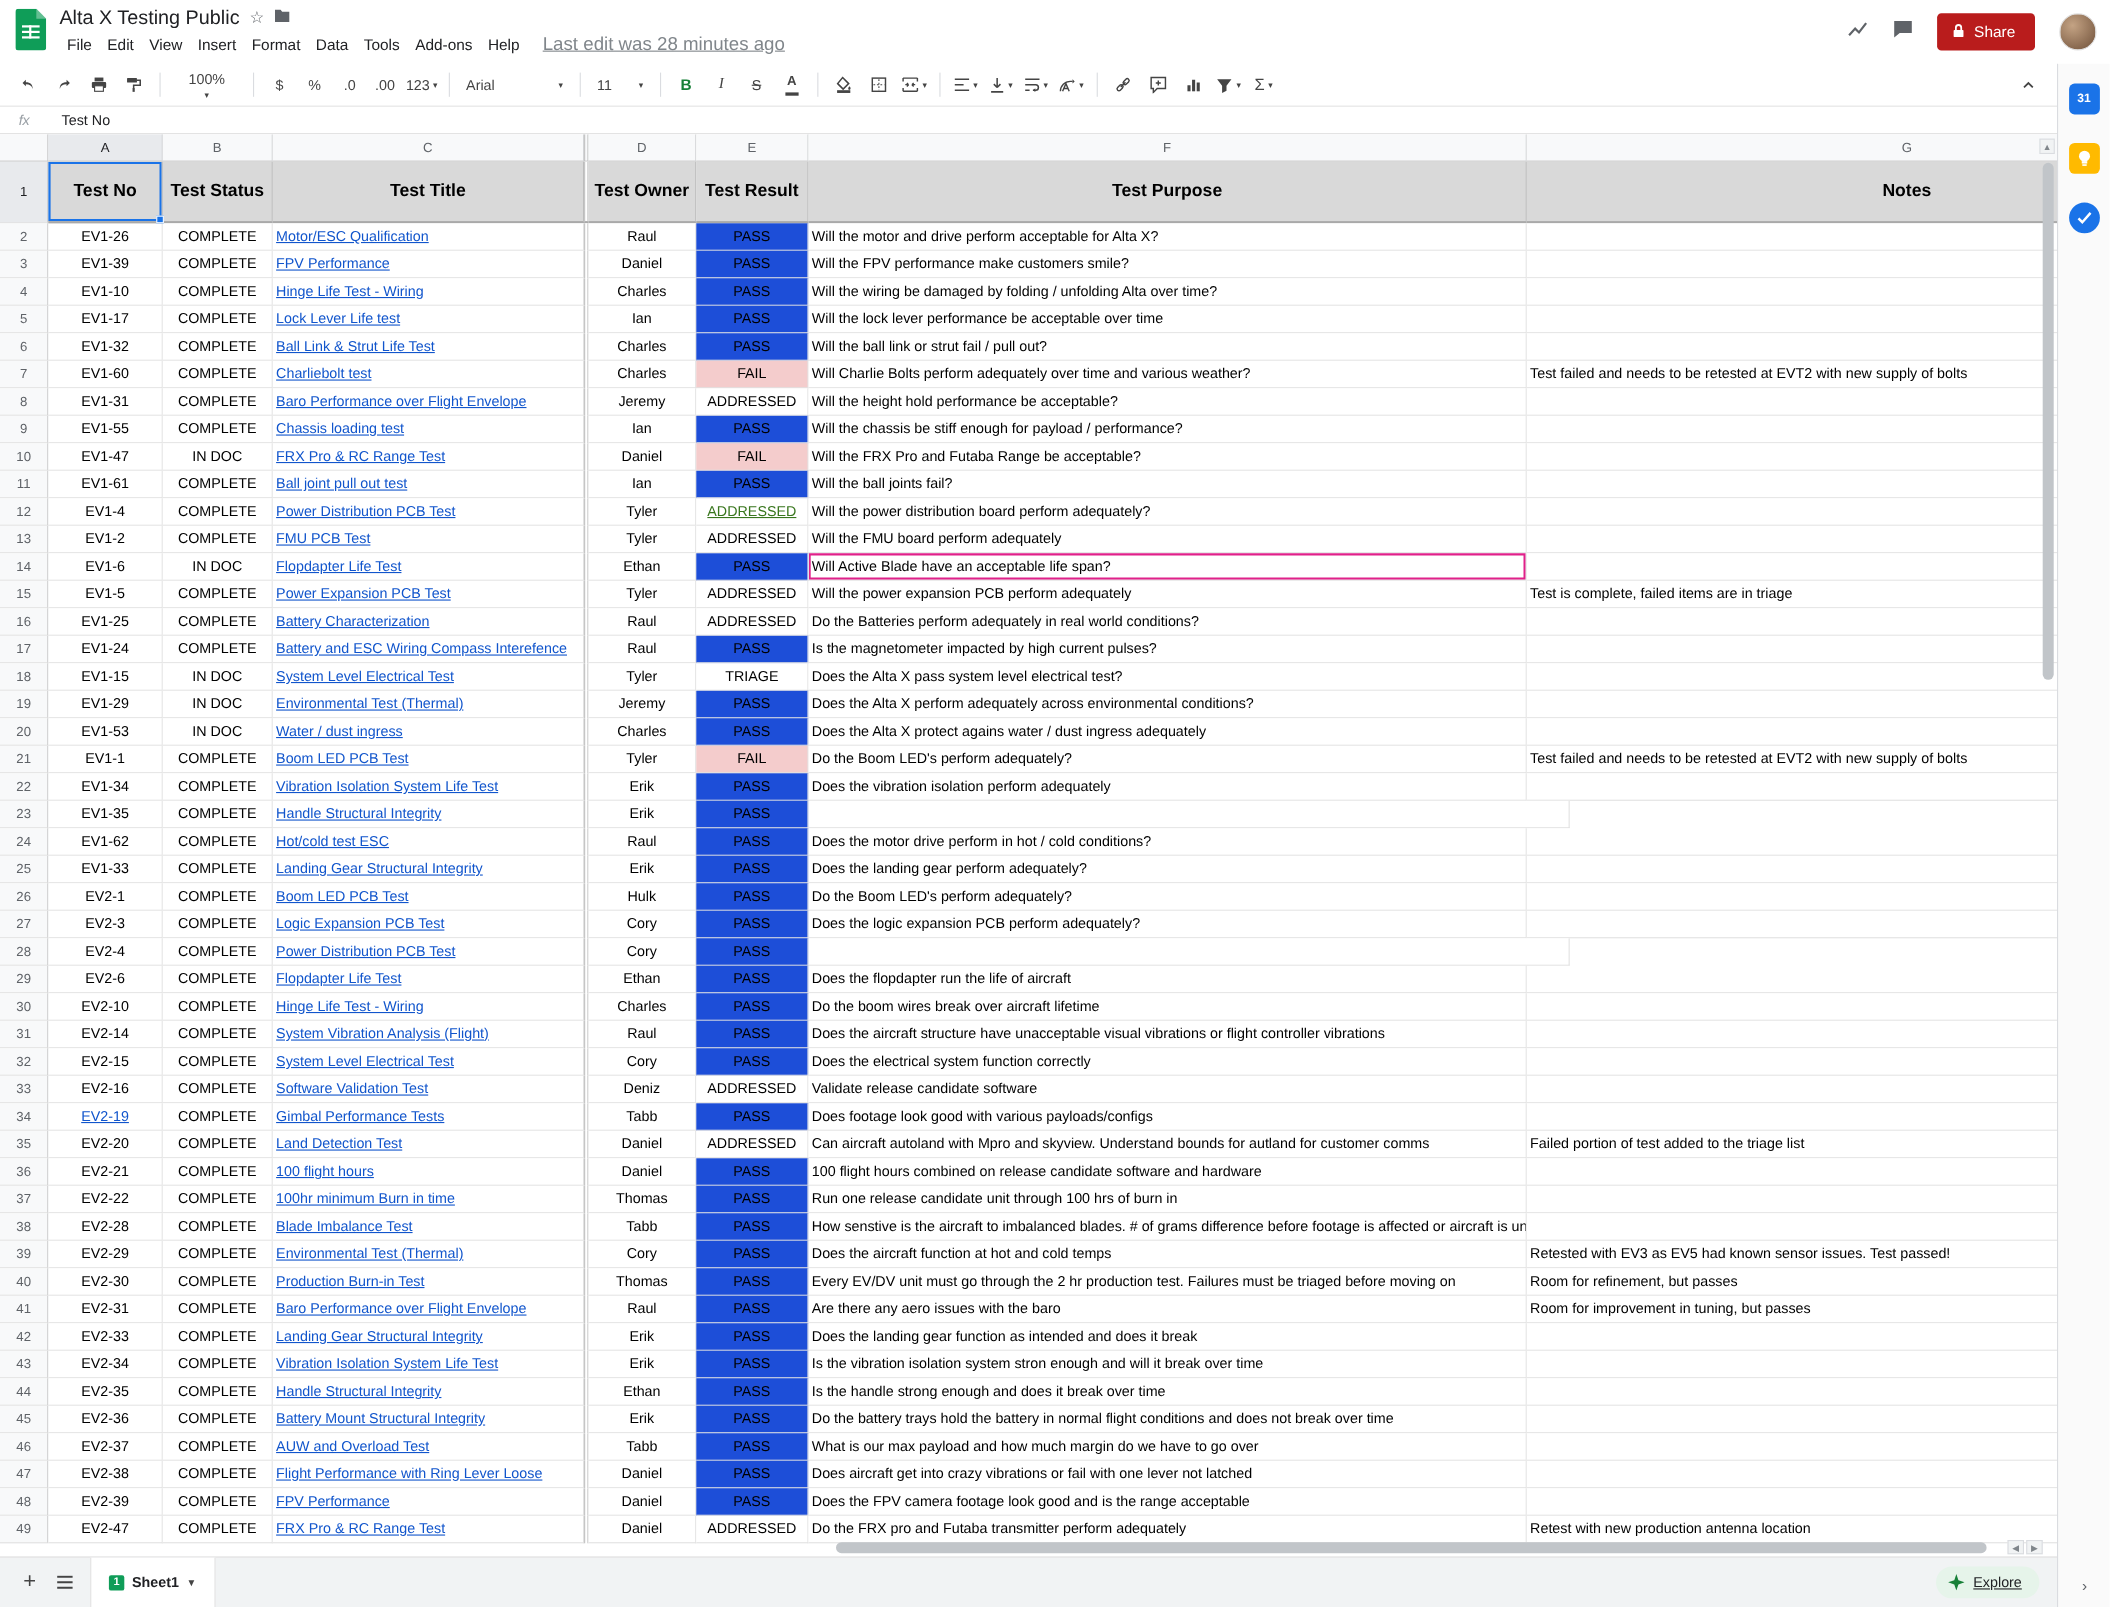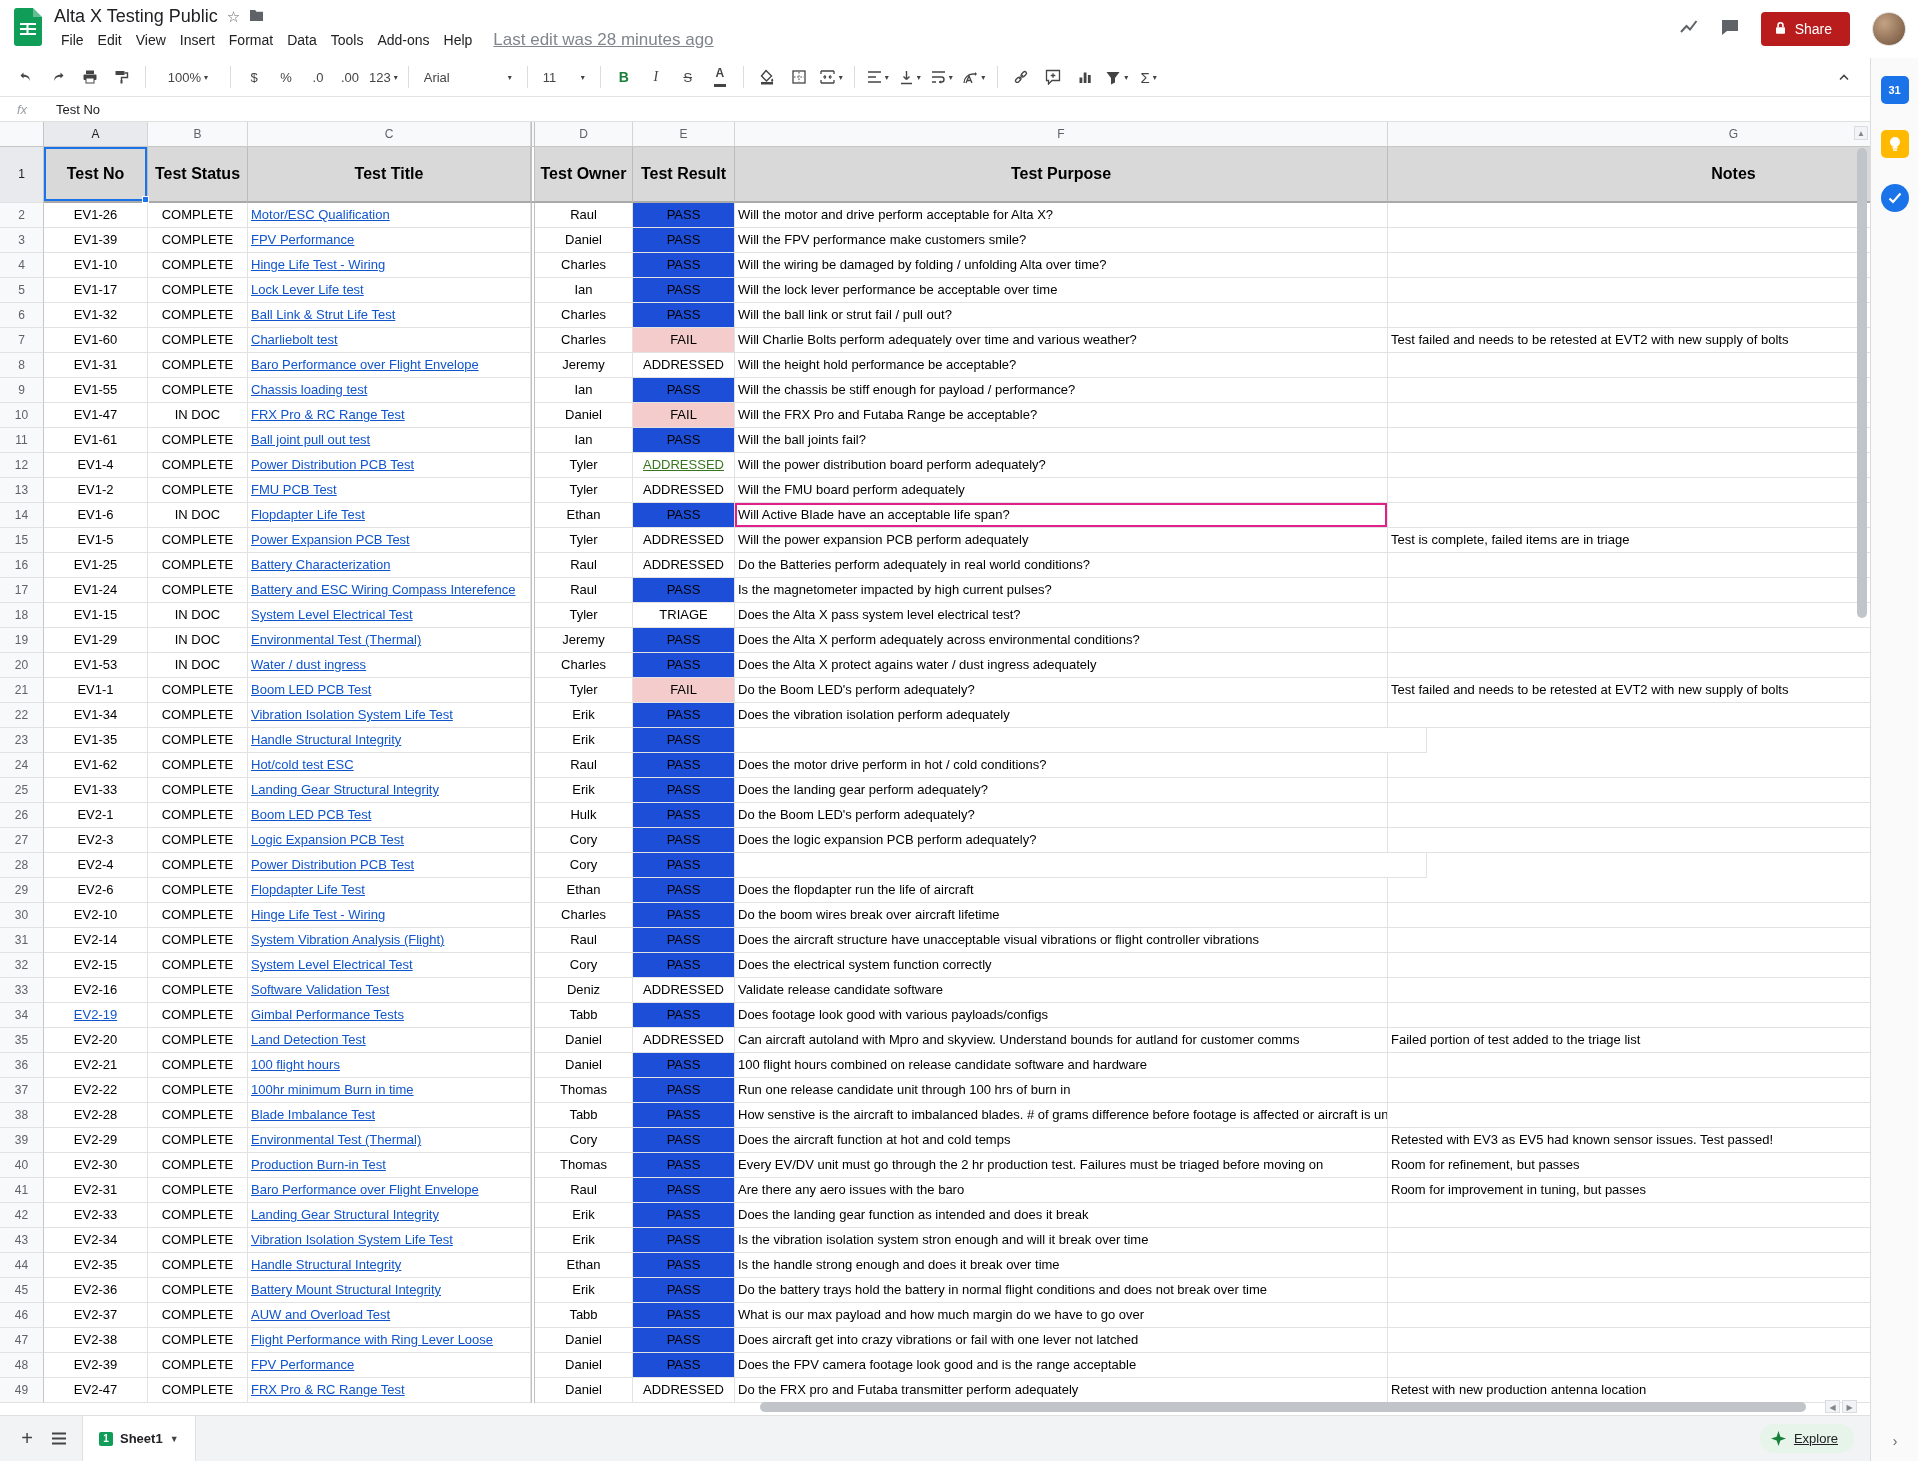--- a/index.html
+++ b/index.html
@@ -21,21 +21,21 @@
              font-size:14px;padding:9px 18px 9px 13px;border-radius:4px;}
   .avatar{width:32px;height:32px;border-radius:50%;flex:none;
           background:radial-gradient(circle at 35% 32%,#c4a384,#6e4f38);border:1px solid #e0e0e0;}
 
   
   .toolbar{height:38px;width:1870px;box-sizing:border-box;display:flex;align-items:center;padding:0 10px;}
   .tbtn{min-width:26px;height:26px;display:flex;align-items:center;justify-content:center;gap:3px;
         font-size:13px;color:#444;border-radius:3px;padding:0 3px;flex:none;}
   .tsep{width:1px;height:22px;background:#dadce0;margin:0 7px;flex:none;}
   .dda{font-size:8px;color:#444;}
-  .zoom-btn{width:58px;padding:0 6px;}
+  .zoom-btn{width:58px;justify-content:space-between;padding:0 6px;flex-direction:column;}
   .font-btn{width:88px;justify-content:space-between;padding:0 8px;}
   .size-btn{width:42px;justify-content:space-between;padding:0 8px;}
   .bold-btn{color:#188038;font-weight:bold;font-size:14px;}
   .ital-btn{font-style:italic;font-family:"Liberation Serif",serif;font-size:14px;}
   .strike-btn{text-decoration:line-through;font-size:13px;}
   .color-a{display:flex;flex-direction:column;align-items:center;justify-content:center;line-height:1;}
   .color-a span{font-size:12px;font-weight:bold;}
   .abar{width:12px;height:3px;background:#444;margin-top:2px;}
   .sigma{font-size:15px;}
   .collapse-btn{margin-left:auto;}

